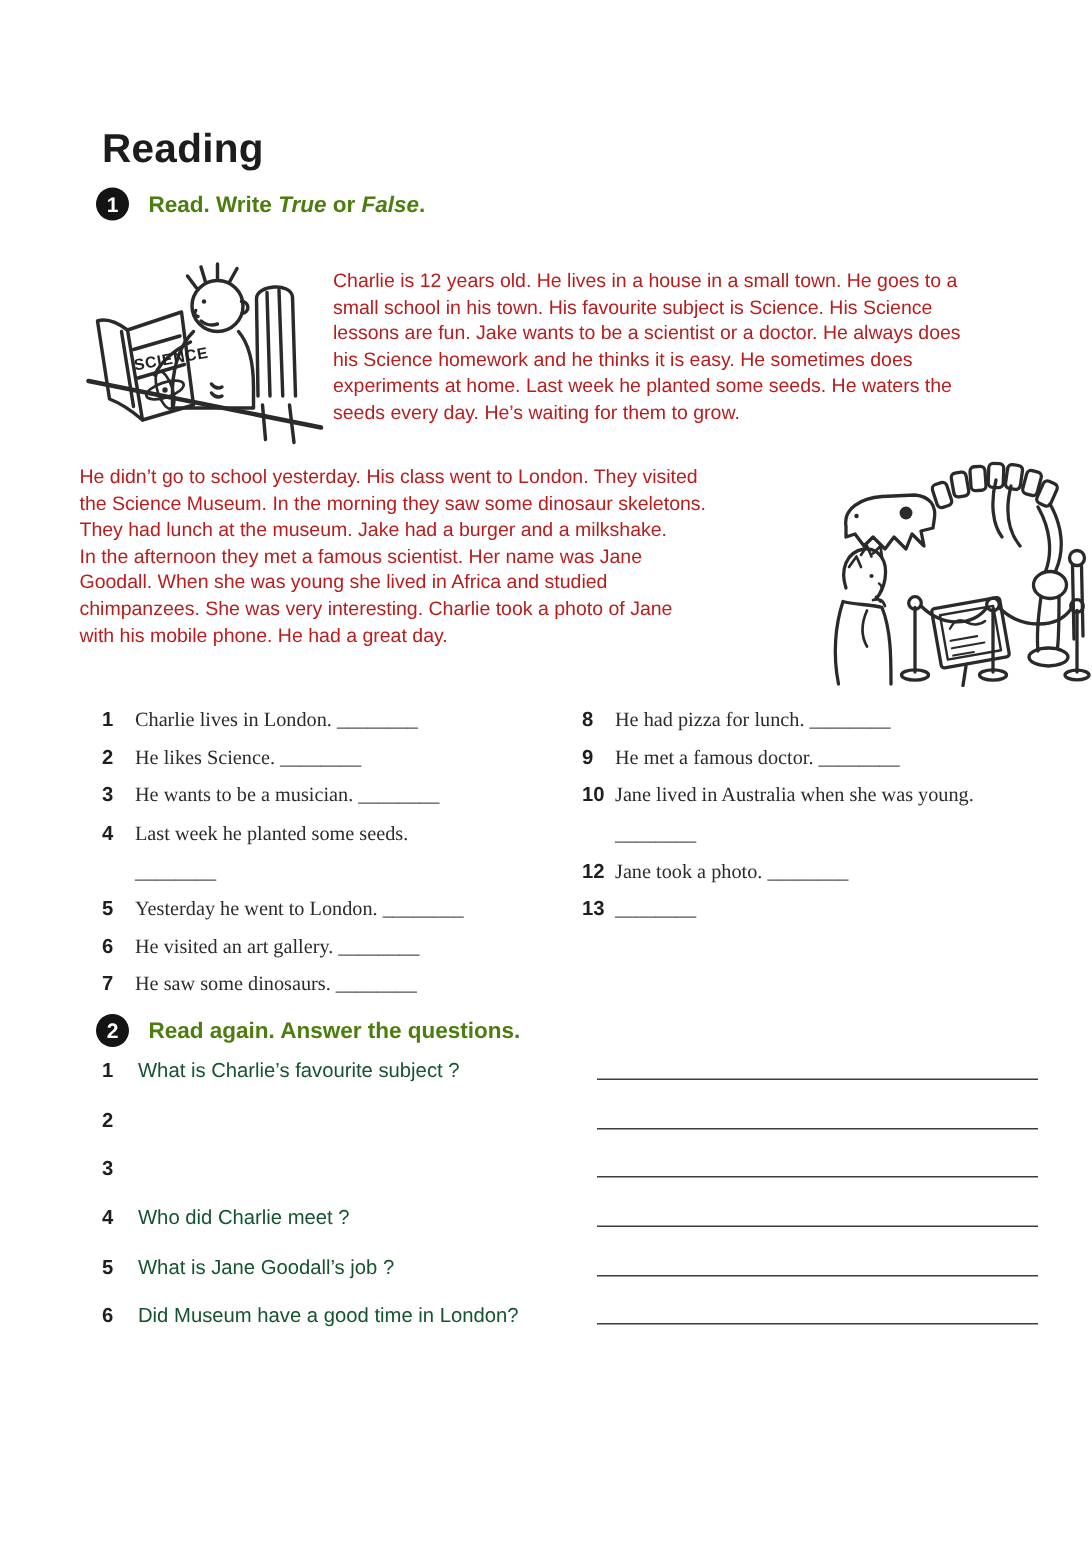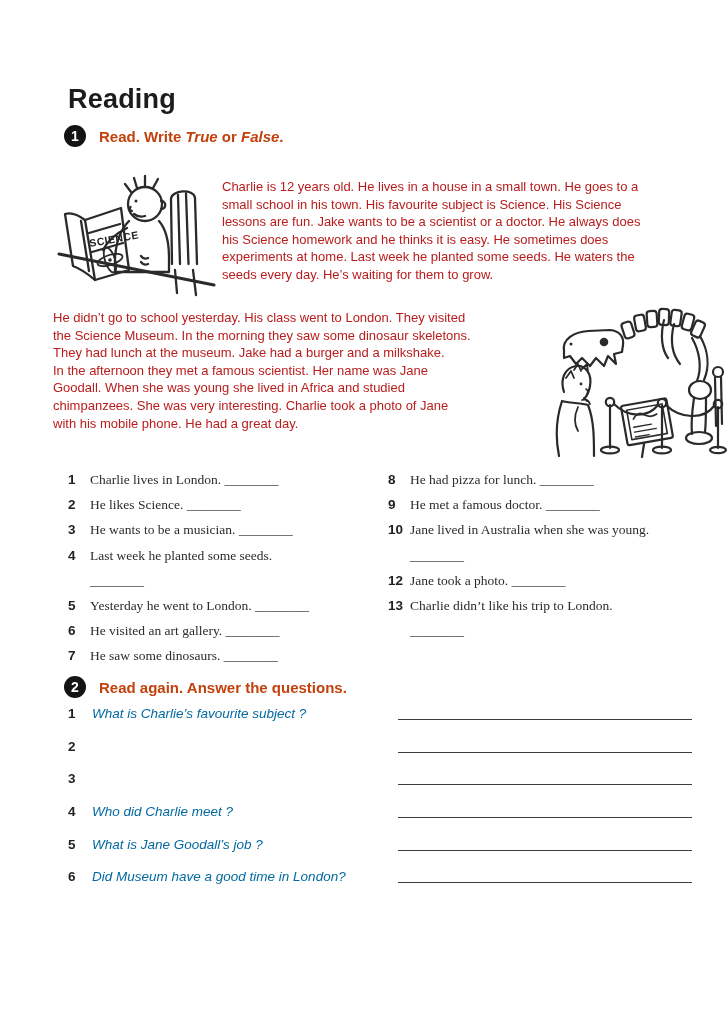--- a/index.html
+++ b/index.html
@@ -8,37 +8,37 @@
     font-family:"Liberation Sans","DejaVu Sans",sans-serif;
     color:#262626;position:relative;
   }
   .page{position:absolute;inset:0;background:#ffffff;}
   .title{position:absolute;left:68px;top:84px;font-size:27px;font-weight:700;letter-spacing:.2px;color:#1c1c1c;}
   .ex-header{position:absolute;display:flex;align-items:center;gap:13px;}
   .ex1-header{left:64px;top:125px;}
   .ex2-header{left:64px;top:676px;}
   .badge{width:22px;height:22px;border-radius:50%;background:#141414;color:#fff;
     display:flex;align-items:center;justify-content:center;font-size:14px;font-weight:700;flex:0 0 auto;}
-  .ex-label{font-size:15px;font-weight:700;color:#c2410c;}
+  .ex-label{font-size:15px;font-weight:700;color:#4d7c0f;}
   .ex-label .it{font-style:italic;}
   .illu{position:absolute;}
   .illu svg{display:block;width:100%;height:100%;}
   .para{position:absolute;font-size:13px;line-height:17.6px;white-space:pre-line;color:#b91c1c;}
   .para1{left:222px;top:178px;width:466px;}
   .para2{left:53px;top:309px;width:502px;}
   .tf-col{position:absolute;top:467px;}
   .tf-left{left:68px;width:315px;}
   .tf-right{left:388px;width:330px;}
   .tf-item{display:flex;line-height:25.2px;font-size:13.5px;}
   .tf-num{width:22px;font-weight:700;flex:0 0 auto;color:#1f1f1f;}
   .tf-text{flex:1;white-space:pre-line;color:#2b2b2b;font-family:Liberation Serif, serif;}
   .questions{position:absolute;left:68px;top:706px;width:624px;}
   .q-row{display:flex;position:relative;height:17px;margin-bottom:15.7px;font-size:13.5px;}
   .q-num{width:24px;font-weight:700;flex:0 0 auto;color:#1f1f1f;}
-  .q-text{white-space:pre;color:#0369a1;font-style:italic;}
+  .q-text{white-space:pre;color:#14532d;}
   .answer-line{position:absolute;left:330px;right:0;top:13px;height:0;border-bottom:1.4px solid #3d3d3d;}
 </style>
 </head>
 <body>
 
 <div class="page">
 
   <div class="title">Reading</div>
 
   <div class="ex-header ex1-header">
@@ -201,22 +201,21 @@
         <span class="tf-num">10</span>
         <span class="tf-text"><span>Jane lived in Australia when she was young.
 </span><span>________</span></span>
       </div>
     <div class="tf-item">
         <span class="tf-num">12</span>
         <span class="tf-text"><span>Jane took a photo. </span><span>________</span></span>
       </div>
     <div class="tf-item">
         <span class="tf-num">13</span>
-        <span class="tf-text"><span>Charlie didn’t like his trip to London.
-</span><span>________</span></span>
+        <span class="tf-text"><span>________</span></span>
       </div>
   </div>
 
   <div class="ex-header ex2-header">
     <div class="badge">2</div>
     <div class="ex-label">Read again. Answer the questions.</div>
   </div>
 
   <div class="questions">
     <div class="q-row">

